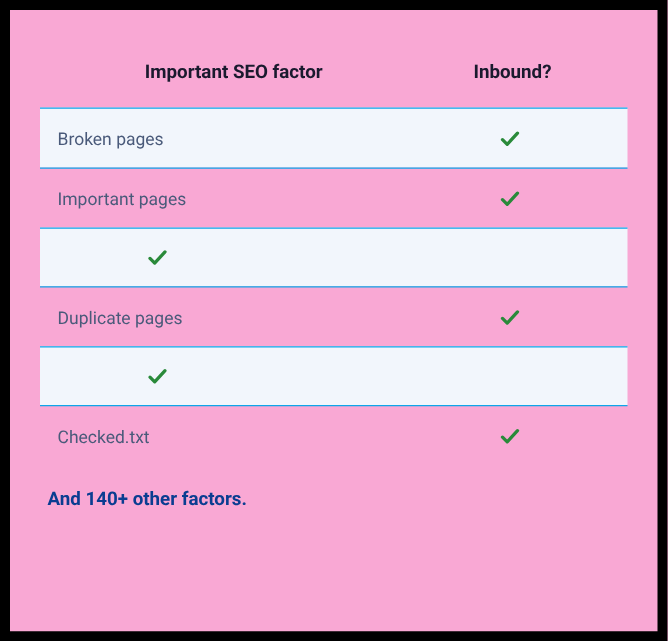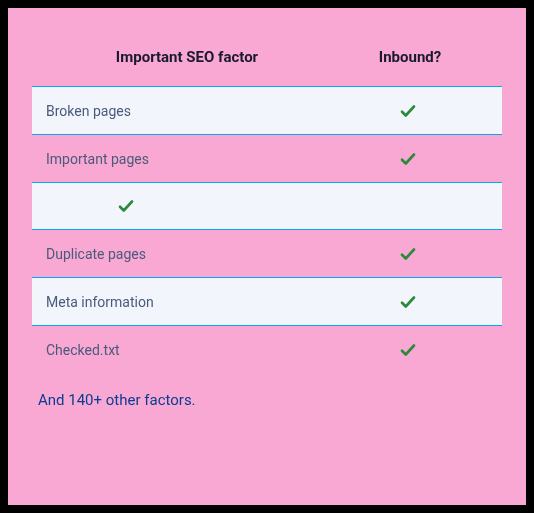--- a/index.html
+++ b/index.html
@@ -53,21 +53,21 @@
       width: 160px;
       display: flex;
       justify-content: center;
     }
     .check-icon svg {
       width: 18px;
       height: 18px;
       display: block;
     }
     .footer-note {
-      font-weight: 400;
+      font-weight: 700;
       font-size: 15px;
       color: #0a3d91;
       padding: 18px 6px 0 6px;
     }
   </style>
 </head>
 <body>
 
 <div class="card">
   <div class="table">
@@ -113,21 +113,20 @@
       <div class="check-cell">
           <span class="check-icon">
             <svg viewBox="0 0 24 24" fill="none" stroke="#2a8a3a" stroke-width="3.5" stroke-linecap="round" stroke-linejoin="round">
               <polyline points="4 13 9 18 20 6"></polyline>
             </svg>
           </span>
         </div>
     </div>
 
     <div class="data-row">
-      <div class="col-factor"><span class="factor-label">Meta information</span></div>
       <div class="check-cell">
           <span class="check-icon">
             <svg viewBox="0 0 24 24" fill="none" stroke="#2a8a3a" stroke-width="3.5" stroke-linecap="round" stroke-linejoin="round">
               <polyline points="4 13 9 18 20 6"></polyline>
             </svg>
           </span>
         </div>
     </div>
 
     <div class="data-row">

